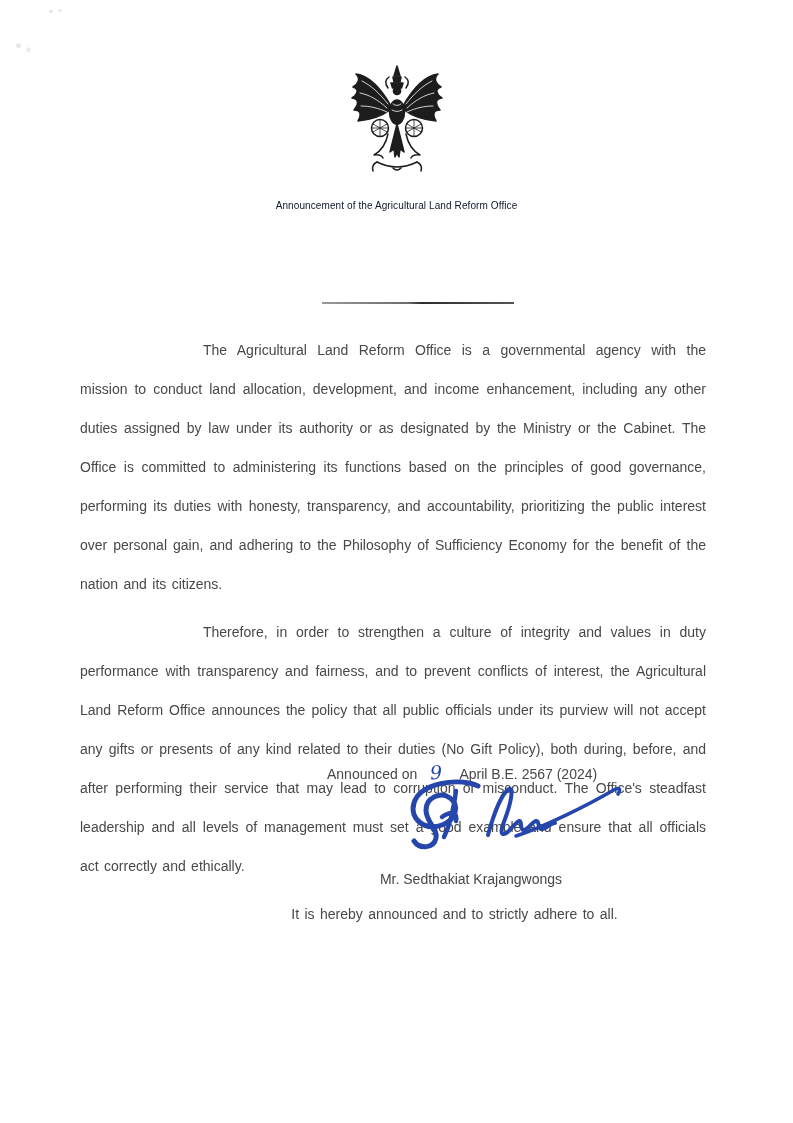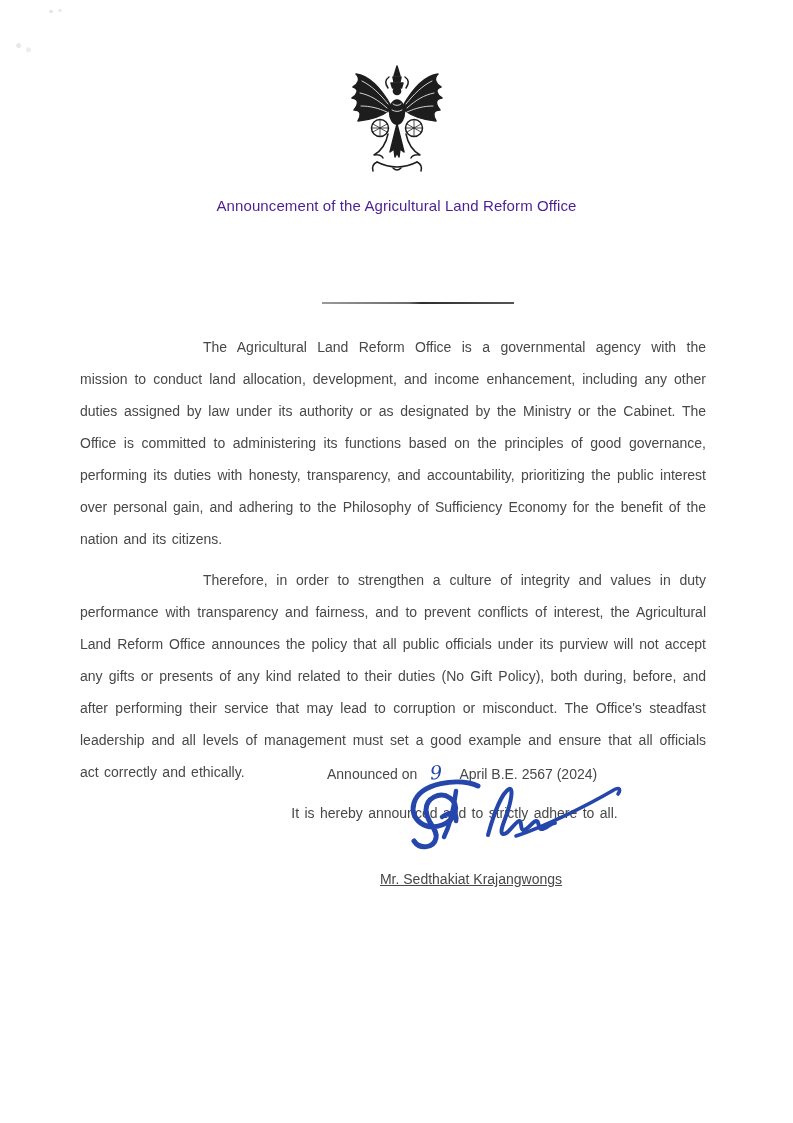--- a/index.html
+++ b/index.html
@@ -18,45 +18,45 @@
   .artifact-1 { left:46px; top:7px; width:20px; height:9px;
     background:radial-gradient(circle at 25% 50%, rgba(0,0,0,0.10) 0 1.5px, transparent 2px),
                radial-gradient(circle at 70% 40%, rgba(0,0,0,0.08) 0 1.5px, transparent 2px); }
   .artifact-2 { left:12px; top:40px; width:22px; height:14px;
     background:radial-gradient(circle at 30% 40%, rgba(0,0,0,0.09) 0 2px, transparent 3px),
                radial-gradient(circle at 75% 70%, rgba(0,0,0,0.07) 0 2px, transparent 3px); }
 
   .emblem { position:absolute; left:344px; top:64px; width:106px; height:114px; }
 
   .titles { position:absolute; left:0; top:190px; width:100%; text-align:center; }
-  .title-line { font-size:15px; line-height:31px; color:#4c1d95; letter-spacing:0.1px; }
+  .title-line { font-size:10px; line-height:31px; color:#0f172a; letter-spacing:0.1px; }
 
   .divider { position:absolute; left:322px; top:302px; width:192px; height:2px;
     background:linear-gradient(to right,#9a9a9a,#6b6b6b 45%,#2e2e2e 52%,#555); }
 
   .body-text { position:absolute; left:80px; top:331px; width:626px;
-    font-size:14px; line-height:32px; color:#484848; word-spacing:1.5px; }
+    font-size:14px; line-height:39px; color:#484848; word-spacing:1.5px; }
   .body-text p { text-align:justify; text-indent:123px; margin:0 0 9px 0; }
   .body-text p.closing { text-align:center; margin:0; }
 
   .date-line { position:absolute; left:327px; top:761px; font-size:14px; color:#484848; white-space:nowrap; }
   .date-day {
     display:inline-block;
     font-family:"DejaVu Serif", serif;
     font-style:italic;
     font-size:19px;
     color:#2547ab;
     margin:0 17px 0 13px;
     transform:rotate(-4deg);
   }
 
   .signature-wrap { position:absolute; left:392px; top:777px; width:240px; height:86px; }
 
   .signer-block { position:absolute; left:310px; top:868px; width:322px; text-align:center;
-    font-size:14px; line-height:23px; color:#474747;text-decoration:underline; }
+    font-size:14px; line-height:23px; color:#474747; }
 </style>
 </head>
 <body>
 
 <div class="page">
 
   <div class="artifact artifact-1"></div>
   <div class="artifact artifact-2"></div>
 
   <div class="emblem">

